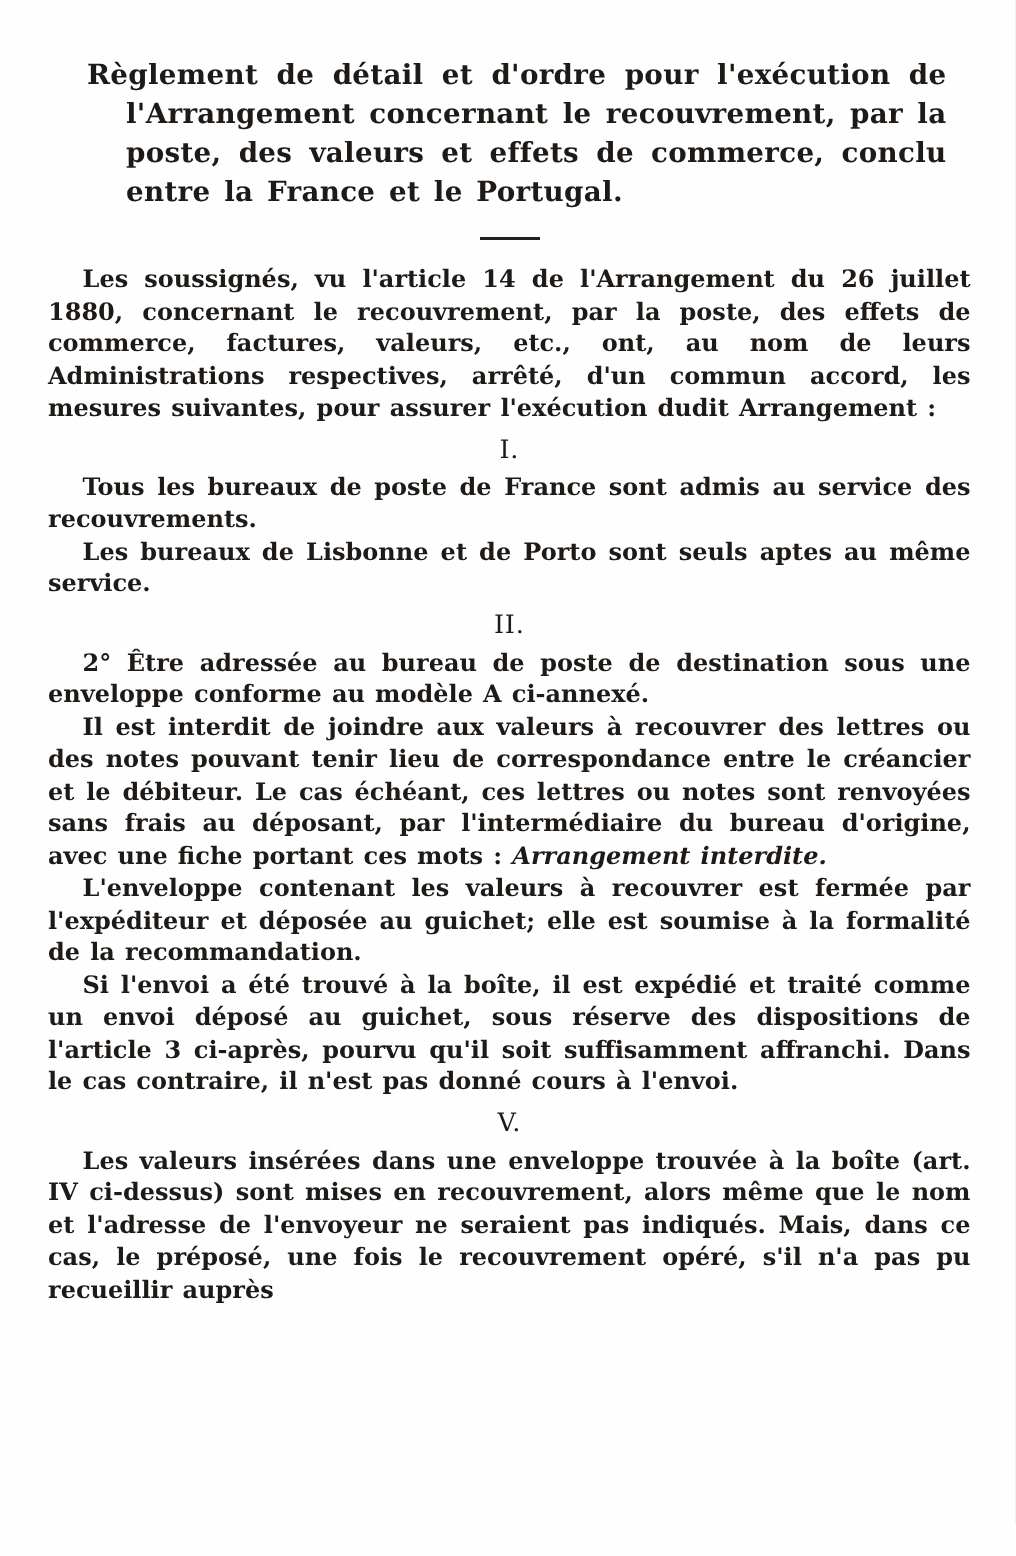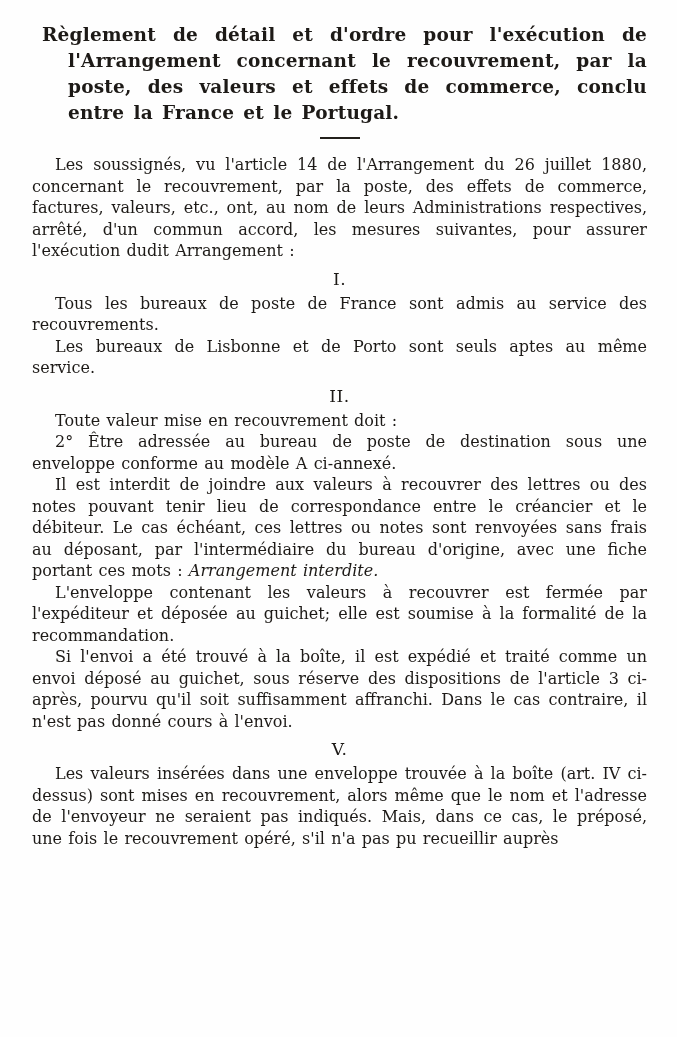--- a/index.html
+++ b/index.html
@@ -13,21 +13,21 @@
     height: 1037px;
     margin: 0 auto;
     background: #fefefe;
     color: #1d1a17;
     font-family: "DejaVu Serif", "Liberation Serif", serif;
     overflow: hidden;
     box-sizing: border-box;
     padding: 22px 30px 0 32px;
   }
   .doc-title {
-    margin: 0;
+    margin: 16px;
     font-size: 18.5px;
     line-height: 26px;
     font-weight: bold;
     text-align: justify;
     letter-spacing: 0.2px;
     word-spacing: 2.5px;
     padding-left: 36px;
     text-indent: -26px;
   }
   .title-rule {
@@ -36,20 +36,21 @@
     background: #23201c;
     margin: 11px auto 0 auto;
   }
   .para {
     margin: 0;
     font-size: 16px;
     line-height: 21.5px;
     text-align: justify;
     text-indent: 23px;
     word-spacing: 1.2px;
+    font-weight: bold;
   }
   .para.intro {
     margin-top: 15px;
   }
   .section-num {
     margin: 7px 0 4px 0;
     font-size: 17px;
     line-height: 20px;
     font-weight: normal;
     text-align: center;
@@ -68,21 +69,20 @@
 
   <div class="title-rule"></div>
 
   <p class="para intro">Les soussignés, vu l'article 14 de l'Arrangement du 26 juillet 1880, concernant le recouvrement, par la poste, des effets de commerce, factures, valeurs, etc., ont, au nom de leurs Administrations respectives, arrêté, d'un commun accord, les mesures suivantes, pour assurer l'exécution dudit Arrangement :</p>
 
   <h2 class="section-num">I.</h2>
   <p class="para">Tous les bureaux de poste de France sont admis au service des recouvrements.</p>
   <p class="para">Les bureaux de Lisbonne et de Porto sont seuls aptes au même service.</p>
 
   <h2 class="section-num">II.</h2>
-  <p class="para">Toute valeur mise en recouvrement doit :</p>
   <p class="para">2° Être adressée au bureau de poste de destination sous une enveloppe conforme au modèle A ci-annexé.</p>
 
   <p class="para"><span>Il est interdit de joindre aux valeurs à recouvrer des lettres ou des notes pouvant tenir lieu de correspondance entre le créancier et le débiteur. Le cas échéant, ces lettres ou notes sont renvoyées sans frais au déposant, par l'intermédiaire du bureau d'origine, avec une fiche portant ces mots : </span><span class="em">Arrangement interdite.</span></p>
 
   <p class="para">L'enveloppe contenant les valeurs à recouvrer est fermée par l'expéditeur et déposée au guichet; elle est soumise à la formalité de la recommandation.</p>
   <p class="para">Si l'envoi a été trouvé à la boîte, il est expédié et traité comme un envoi déposé au guichet, sous réserve des dispositions de l'article 3 ci-après, pourvu qu'il soit suffisamment affranchi. Dans le cas contraire, il n'est pas donné cours à l'envoi.</p>
 
   <h2 class="section-num">V.</h2>
   <p class="para">Les valeurs insérées dans une enveloppe trouvée à la boîte (art. IV ci-dessus) sont mises en recouvrement, alors même que le nom et l'adresse de l'envoyeur ne seraient pas indiqués. Mais, dans ce cas, le préposé, une fois le recouvrement opéré, s'il n'a pas pu recueillir auprès</p>
 

